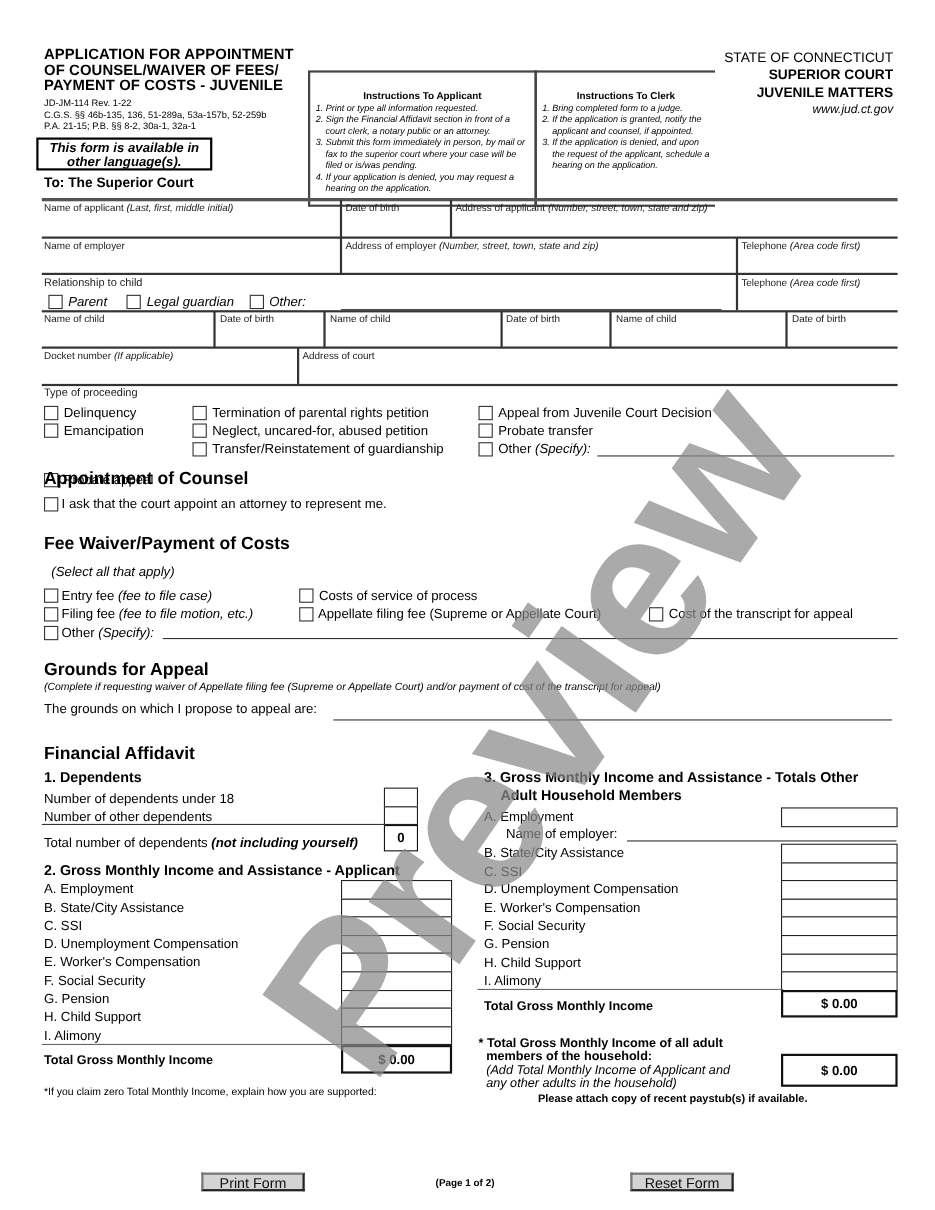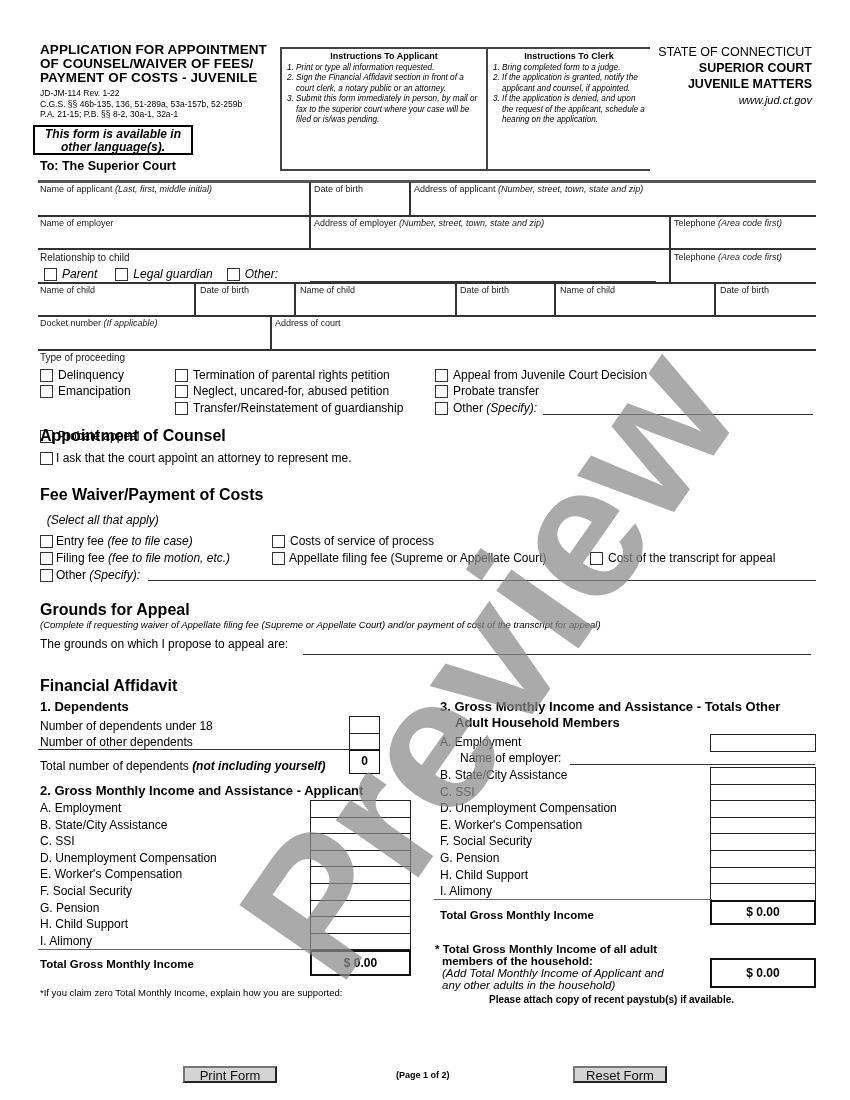--- a/index.html
+++ b/index.html
@@ -4,21 +4,21 @@
 <style>
   html, body { margin:0; padding:0; background:#fff; }
   body { width:850px; height:1100px; position:relative; overflow:hidden;
          font-family:"Liberation Sans", sans-serif; color:#000; }
   .abs { position:absolute; }
   .t-title { left:40px; top:43px; font-size:13.5px; font-weight:bold; line-height:14px; letter-spacing:0.1px; }
   .t-small { font-size:8.5px; line-height:10.5px; }
   .avail { left:33px; top:125px; width:160px; height:30px; border:2px solid #000; box-sizing:border-box;
            font-size:12px; font-weight:bold; font-style:italic; text-align:center; line-height:13px; padding-top:1px; }
   .to-court { left:40px; top:159px; font-size:12.5px; font-weight:bold; }
-  .instr { top:47px; height:124px; border:2px solid #444; box-sizing:border-box; font-size:8.2px; font-style:italic; line-height:10.5px; padding:2px 5px; }
+  .instr { top:64px; height:124px; border:2px solid #444; box-sizing:border-box; font-size:8.2px; font-style:italic; line-height:10.5px; padding:16px 5px; }
   .instr h4 { margin:0 0 1px 0; font-size:9px; font-style:normal; text-align:center; font-weight:bold; }
   .instr ol { margin:0; padding-left:0; list-style:none; }
   .instr li { padding-left:9px; text-indent:-9px; }
   .state { right:38px; top:44px; text-align:right; font-size:12.5px; line-height:16px; }
   .topline { left:38px; width:778px; top:180px; height:3px; background:#555; }
   .cell { position:absolute; box-sizing:border-box; font-size:9px; color:#222; padding:2px 2px; }
   .hl { position:absolute; height:2px; background:#333; }
   .vl { position:absolute; width:2px; background:#333; }
   .cb { display:inline-block; width:13px; height:13px; border:1px solid #333; box-sizing:border-box; vertical-align:middle; margin-right:5px; background:#fff; }
   .lbl { font-size:12px; }
@@ -49,20 +49,21 @@
   <div>other language(s).</div>
 </div>
 <div class="abs to-court">To: The Superior Court</div>
 
 <div class="abs instr" style="left:280px;width:208px;">
   <h4>Instructions To Applicant</h4>
   <ol>
     <li>1. Print or type all information requested.</li>
     <li>2. Sign the Financial Affidavit section in front of a court clerk, a notary public or an attorney.</li>
     <li>3. Submit this form immediately in person, by mail or fax to the superior court where your case will be filed or is/was pending.</li>
+    <li>4. If your application is denied, you may request a hearing on the application.</li>
   </ol>
 </div>
 <div class="abs instr" style="left:486px;width:164px;border-right:none;">
   <h4>Instructions To Clerk</h4>
   <ol>
     <li>1. Bring completed form to a judge.</li>
     <li>2. If the application is granted, notify the applicant and counsel, if appointed.</li>
     <li>3. If the application is denied, and upon the request of the applicant, schedule a hearing on the application.</li>
   </ol>
 </div>

